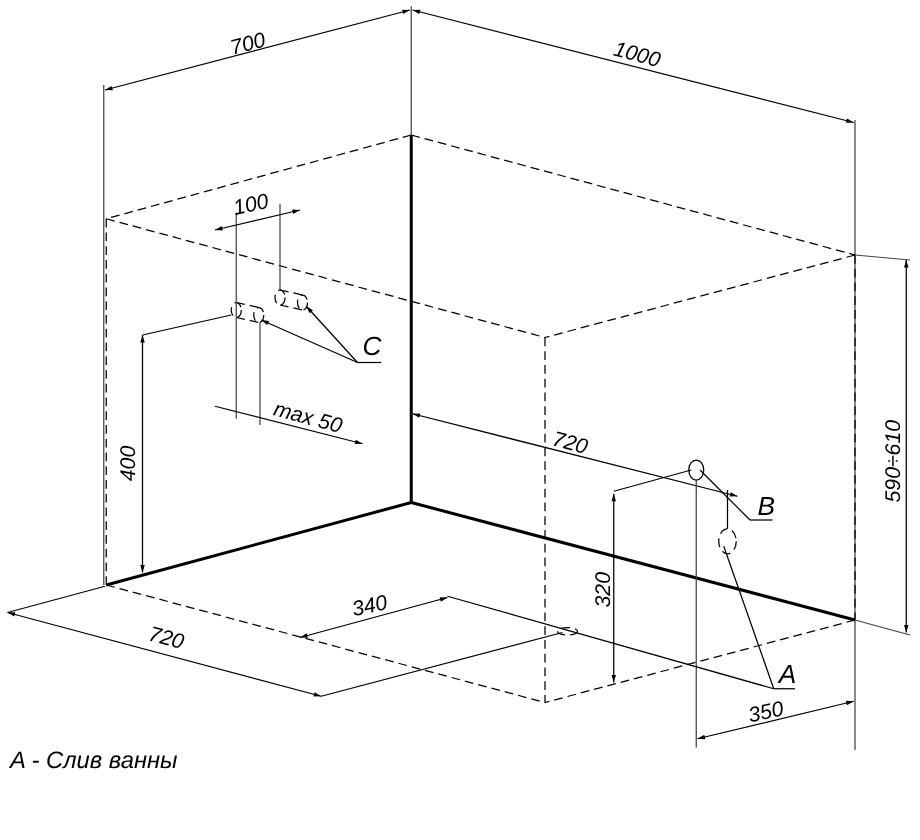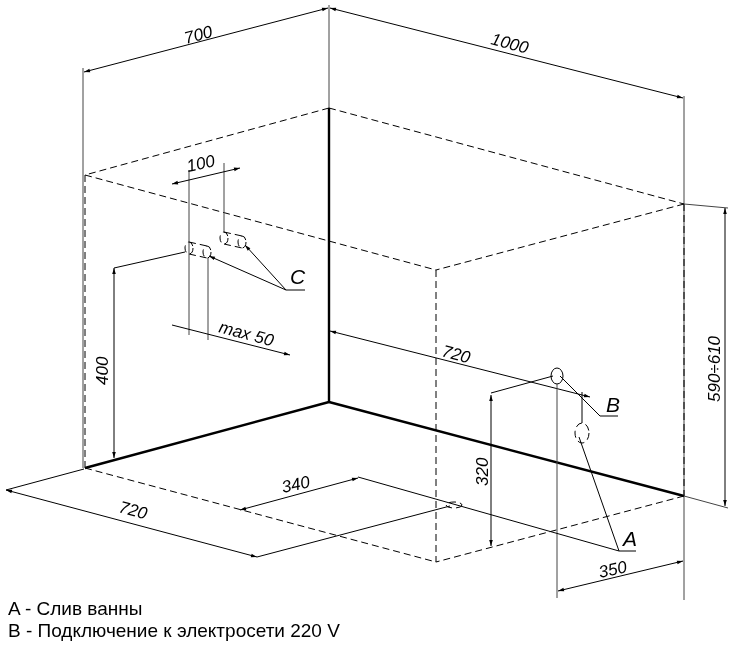--- a/index.html
+++ b/index.html
@@ -1,20 +1,20 @@
 <!DOCTYPE html>
 <html><head>
 <meta charset="utf-8">
 <style>
   html,body{margin:0;padding:0;background:#ffffff;}
   body{width:736px;height:672px;position:relative;overflow:hidden;font-family:"Liberation Sans",sans-serif;}
   svg{position:absolute;left:0;top:0;}
   .dim{font-family:"Liberation Sans",sans-serif;font-style:italic;font-size:17px;fill:#000;}
   .lbl{font-family:"Liberation Sans",sans-serif;font-style:italic;font-size:21px;fill:#000;}
-  .legend{position:absolute;left:8px;top:598px;font-family:"Liberation Sans",sans-serif;font-size:19px;line-height:22px;color:#000;}
+  .legend{position:absolute;left:8px;top:598px;font-family:"Liberation Sans",sans-serif;font-style:italic;font-size:19px;line-height:22px;color:#000;}
   .legend div{white-space:nowrap;}
   .thin{stroke:#000;stroke-width:1;fill:none;}
   .thick{stroke:#000;stroke-width:2.4;fill:none;}
   .dash{stroke:#000;stroke-width:1;fill:none;stroke-dasharray:7 4;}
   .ext{stroke:#444;stroke-width:1;fill:none;}
 </style>
 </head>
 <body>
 
 <svg width="736" height="672" viewBox="0 0 736 672">
@@ -104,14 +104,13 @@
   <line class="thin" x1="6" y1="490" x2="84" y2="469"></line>
   <line class="thin" x1="6" y1="490" x2="257" y2="557" marker-start="url(#arr)" marker-end="url(#arr)"></line>
   <line class="thin" x1="257" y1="557" x2="450" y2="506"></line>
   <text class="dim" transform="translate(118,512) rotate(15)">720</text>
   <line class="thin" x1="240" y1="510" x2="358" y2="478" marker-start="url(#arr)" marker-end="url(#arr)"></line>
   <text class="dim" transform="translate(283,493) rotate(-12)">340</text>
 </svg>
 
 <div class="legend">
   <div>A - Слив ванны</div>
-  <div>B - Подключение к электросети 220 V</div>
 </div>
 
 </body></html>

